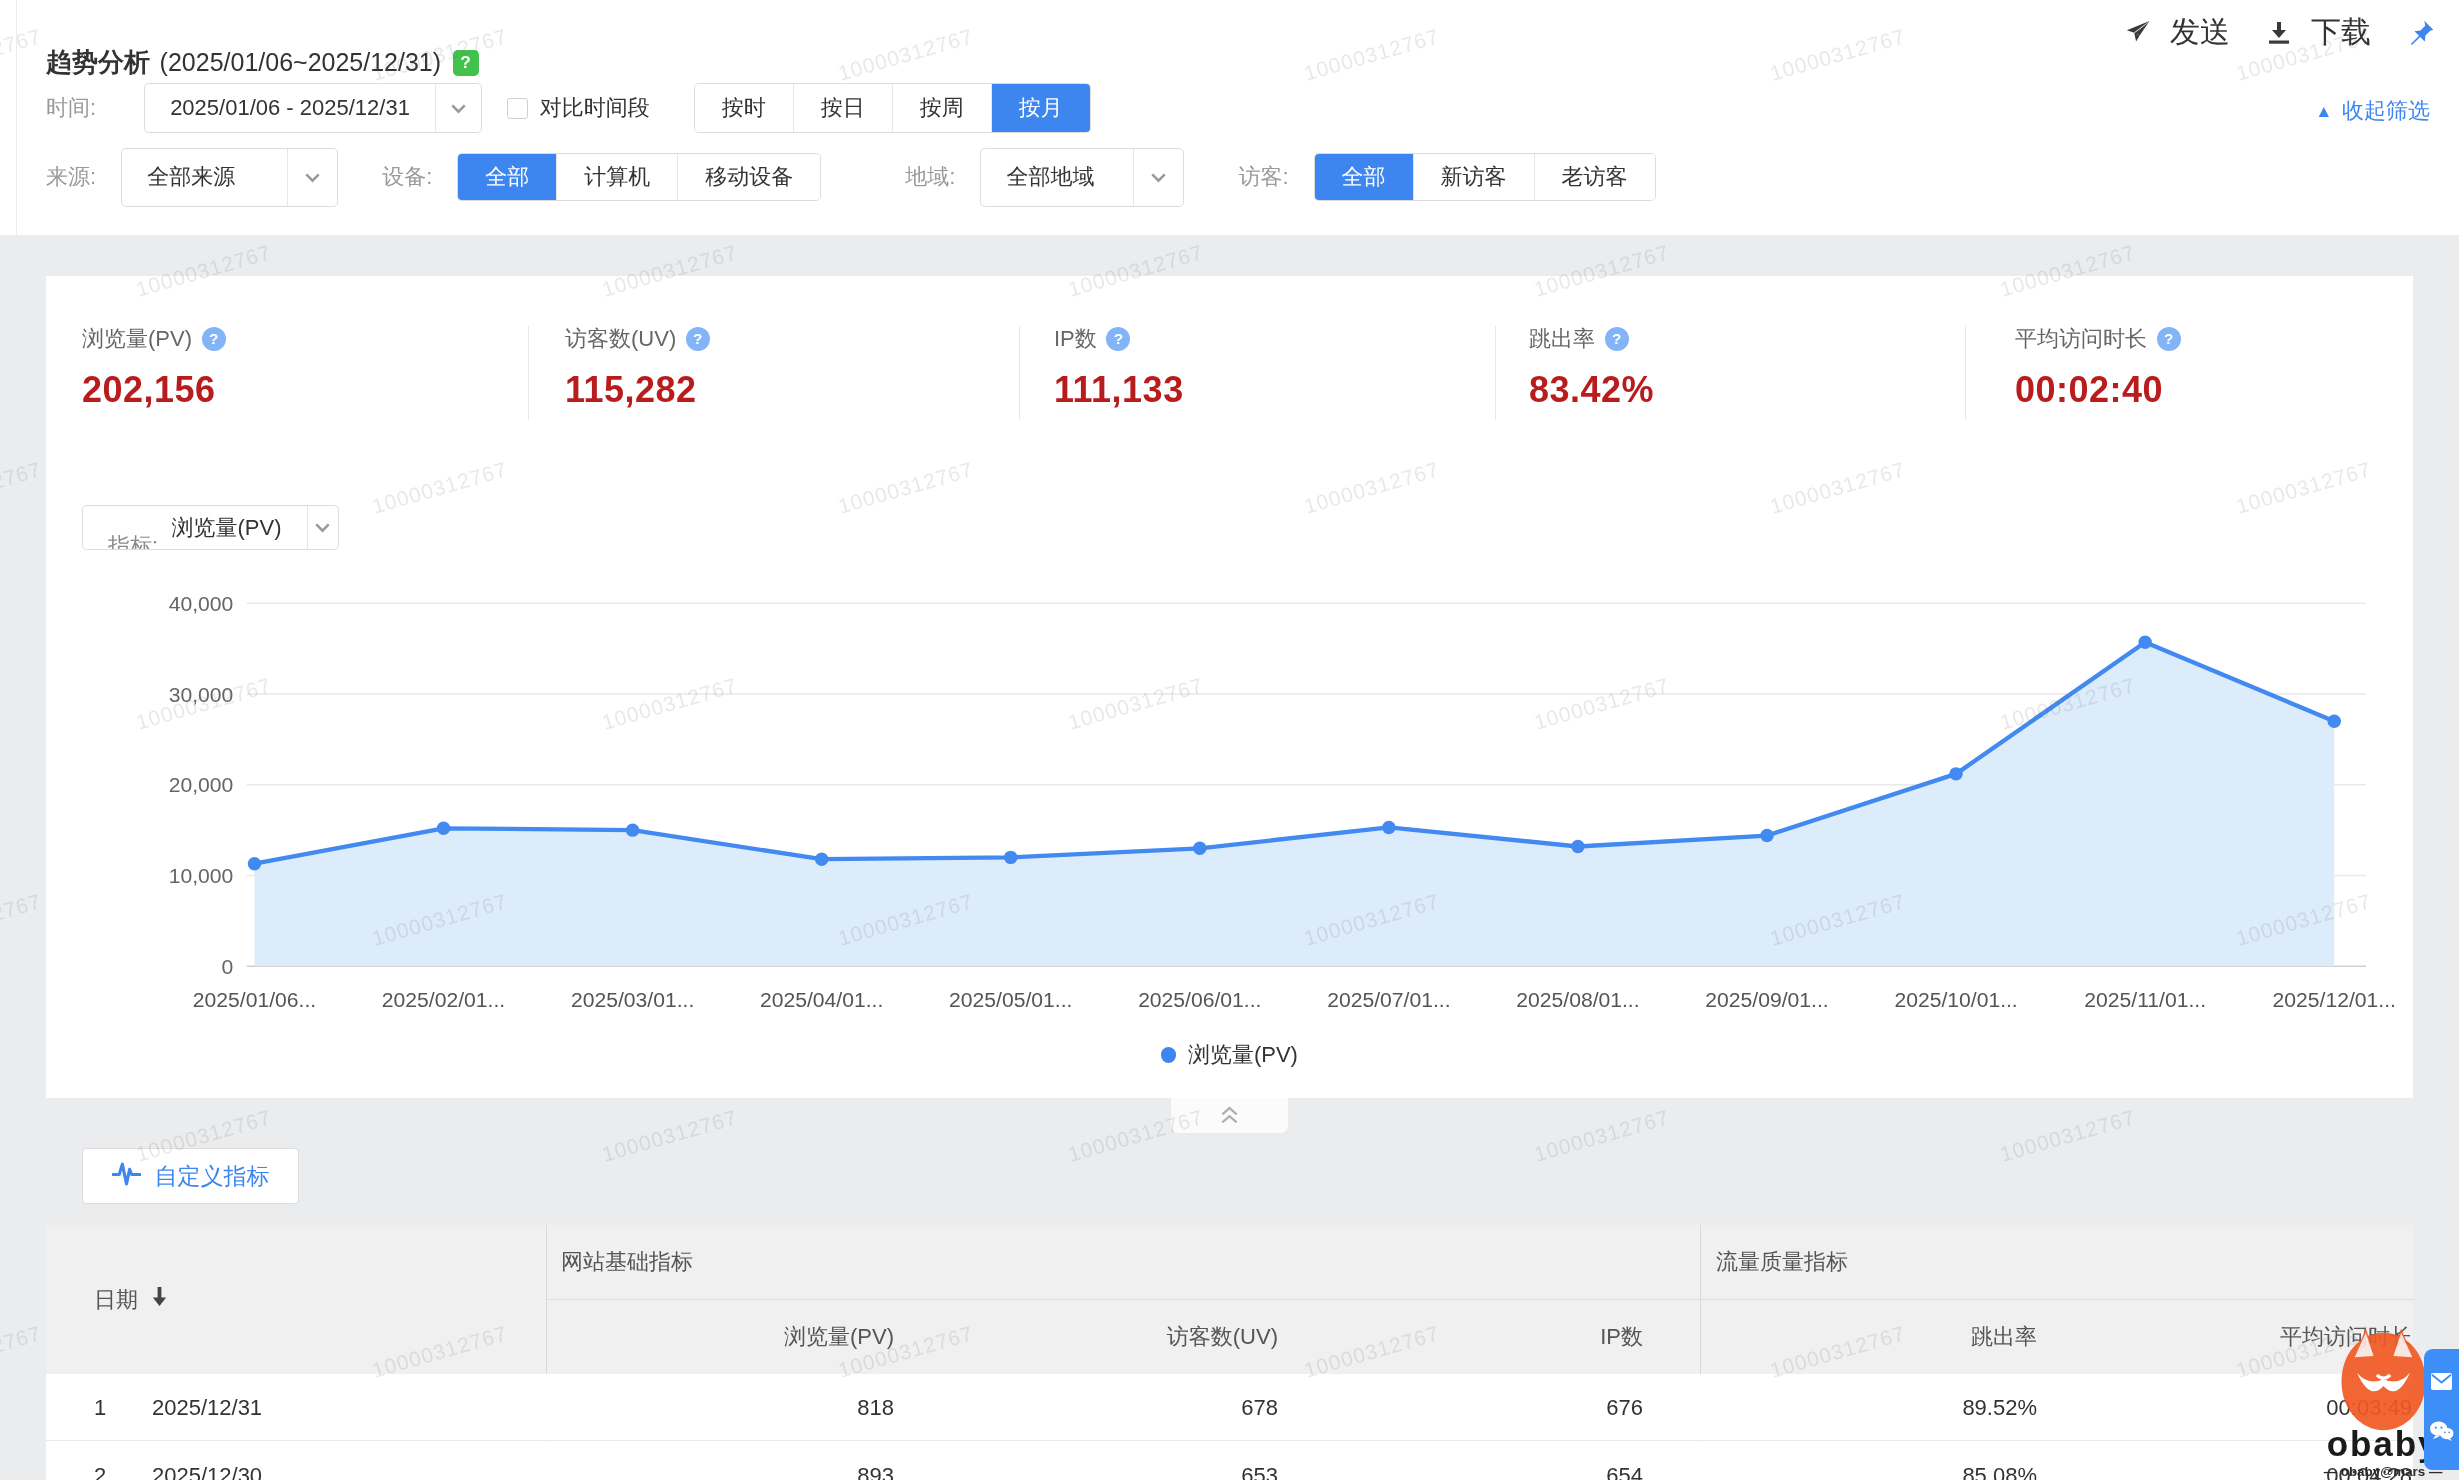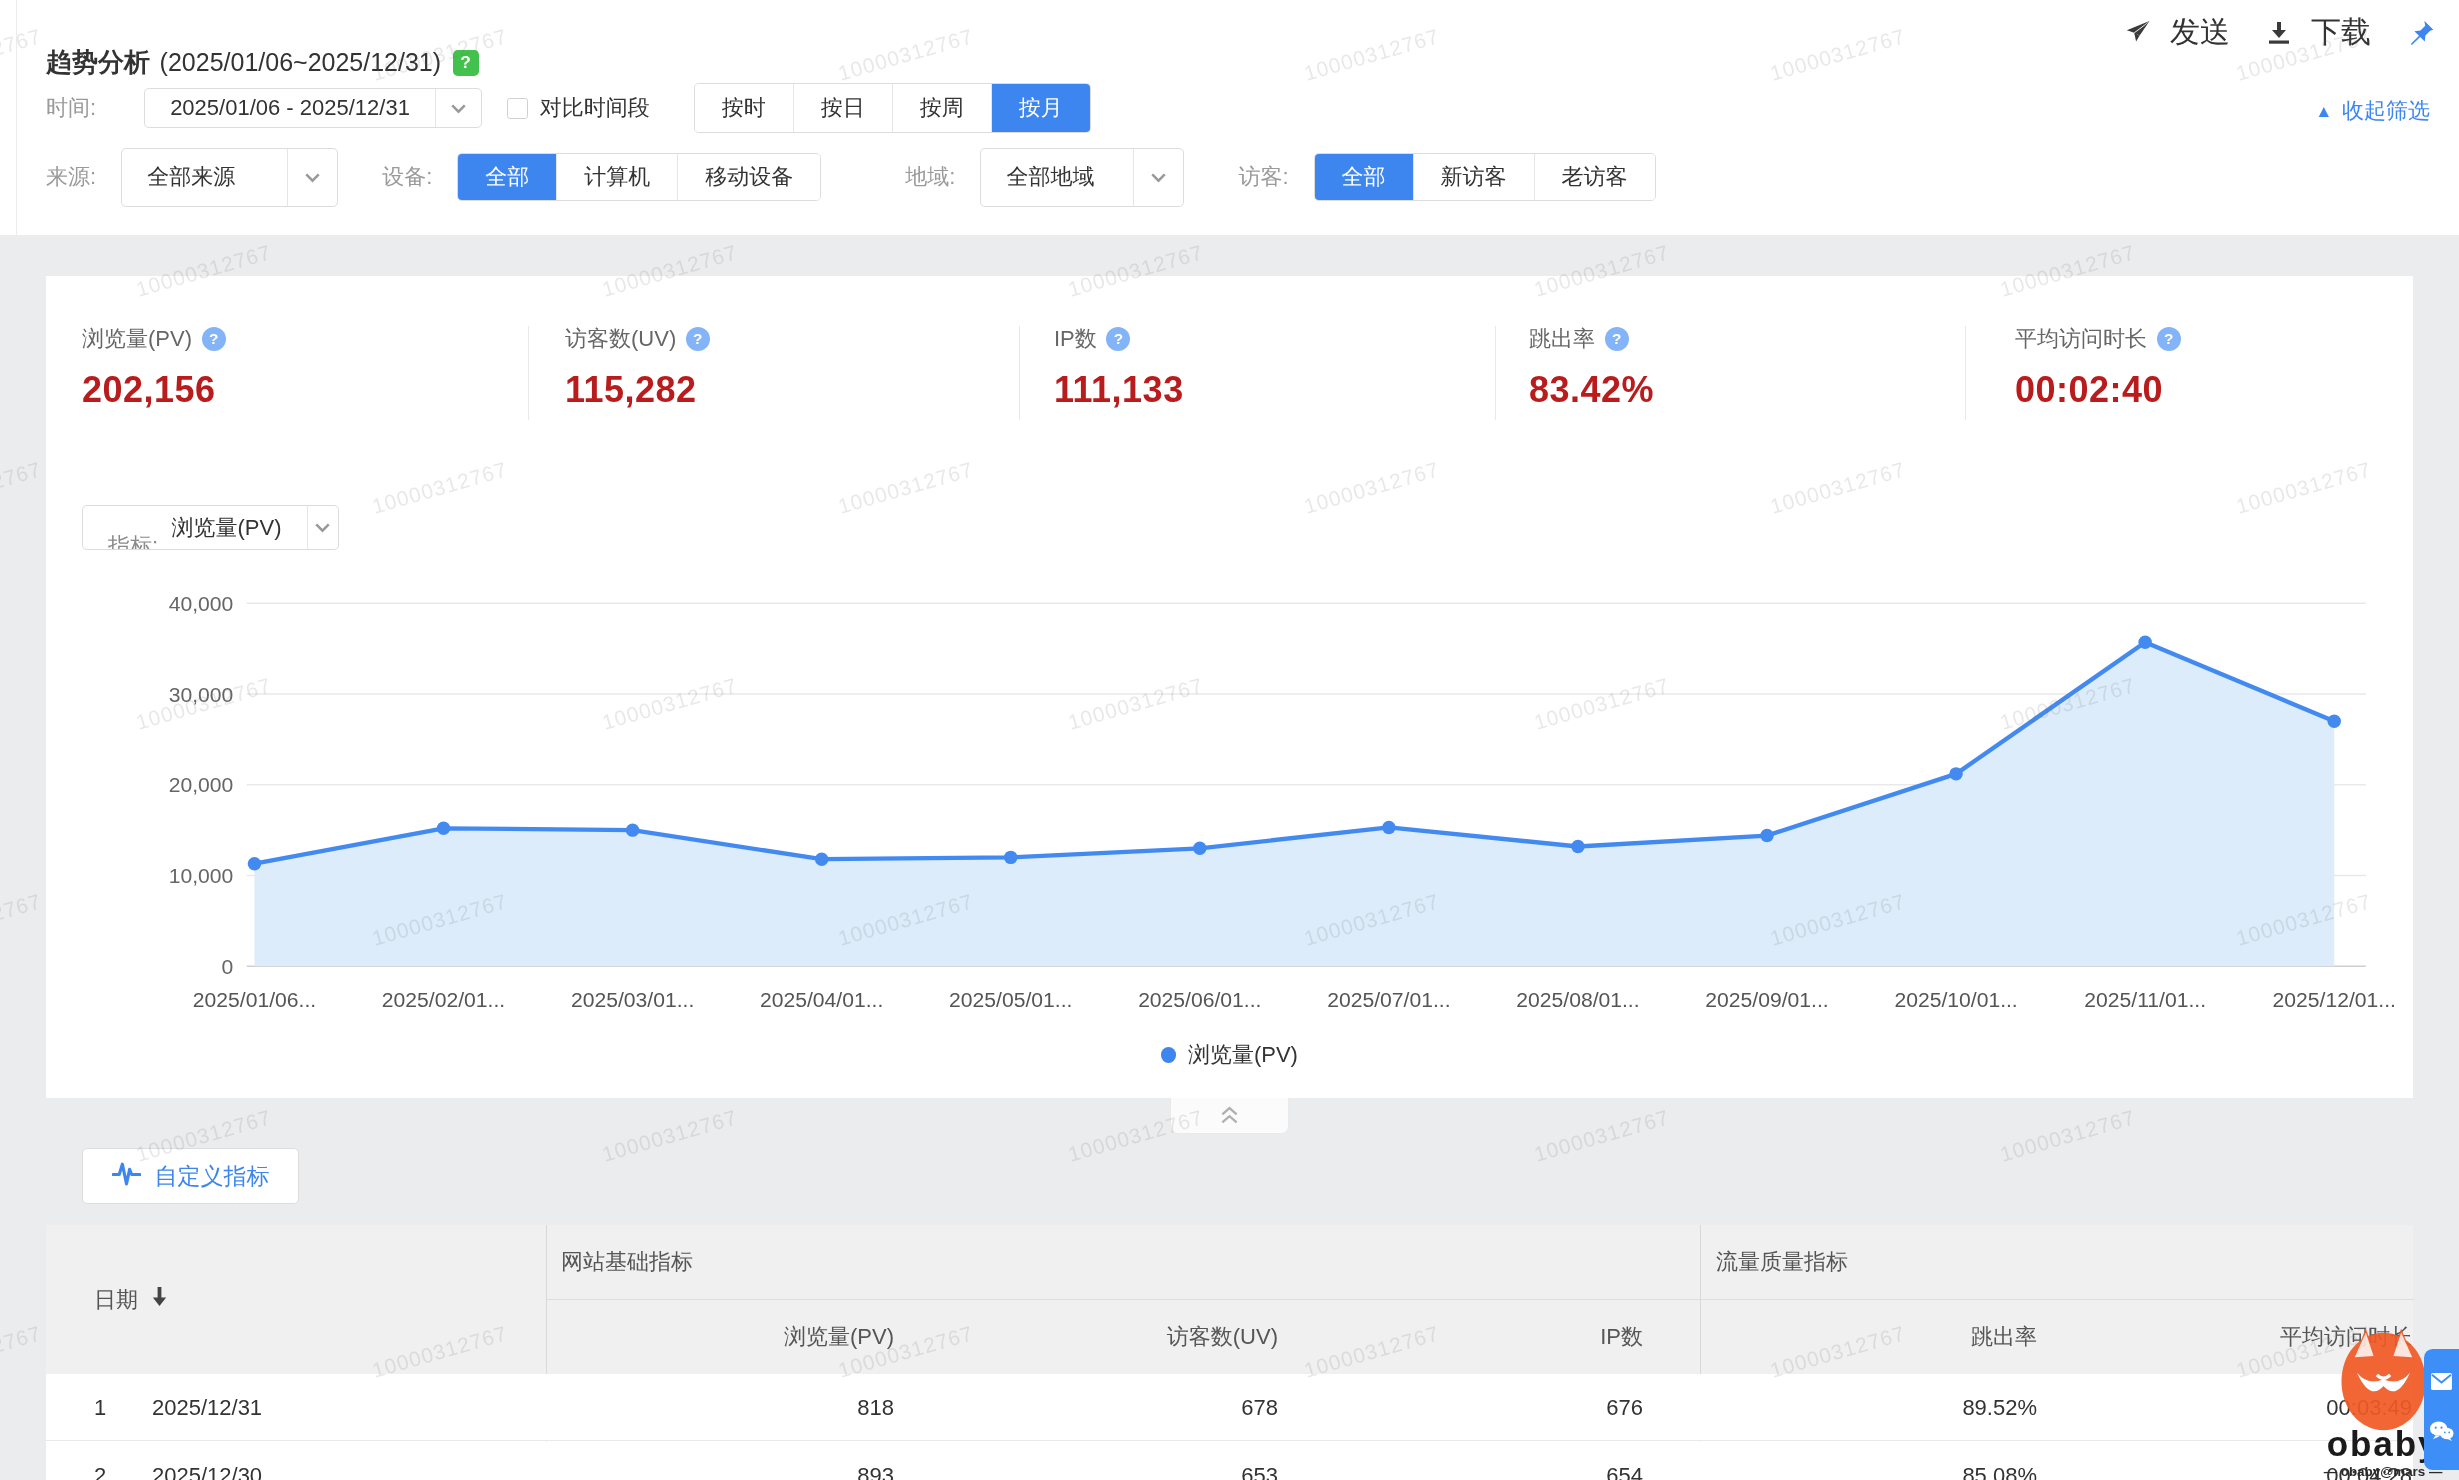--- a/index.html
+++ b/index.html
@@ -21,21 +21,21 @@
   
   .filter-row1 { position:absolute; left:46px; top:83px; height:50px; display:flex; align-items:center; }
   .filter-row2 { position:absolute; left:46px; top:153px; height:48px; display:flex; align-items:center; }
   .filter-label { font-size:22px; color:#9a9a9a; margin-right:25px; }
   .seg-group { display:inline-flex; align-items:stretch; height:50px; border:1px solid #dcdcdc; border-radius:4.8px; background:#fff; overflow:hidden; }
   .filter-row2 .seg-group { height:48px; }
   .seg-item { display:flex; align-items:center; justify-content:center; padding:0 27px; font-size:22px; color:#333; cursor:pointer; background:#fff; white-space:nowrap; }
   .seg-item + .seg-item { border-left:1px solid #e6e6e6; }
   .seg-group.plain .seg-item + .seg-item { border-left:none; }
   .seg-item.selected { background:#3D86F0; color:#fff; }
-  .select-box { display:inline-flex; align-items:stretch; height:40px; border:1px solid #dcdcdc; border-radius:4.8px; background:#fff; overflow:hidden; cursor:pointer; }
+  .select-box { display:inline-flex; align-items:stretch; height:50px; border:1px solid #dcdcdc; border-radius:4.8px; background:#fff; overflow:hidden; cursor:pointer; }
   .filter-row2 .select-box { height:59px; }
   .select-value { display:flex; align-items:center; padding:0 25px; font-size:22px; color:#333; white-space:nowrap; }
   .select-caret { display:flex; align-items:center; justify-content:center; width:50px; border-left:1px solid #e6e6e6; }
   .checkbox-wrap { display:flex; align-items:center; margin-left:25px; cursor:pointer; }
   .checkbox { width:21px; height:21px; border:1.9px solid #d0d0d0; border-radius:2.9px; background:#fff; }
   .checkbox-label { font-size:22px; color:#333; margin-left:11.5px; }
   .collapse-filter { position:absolute; right:29px; top:96px; display:flex; align-items:center; gap:9.6px; color:#3D86F0; font-size:22px; cursor:pointer; }
   .caret-up { font-size:17.3px; color:#3D86F0; }
 
   

